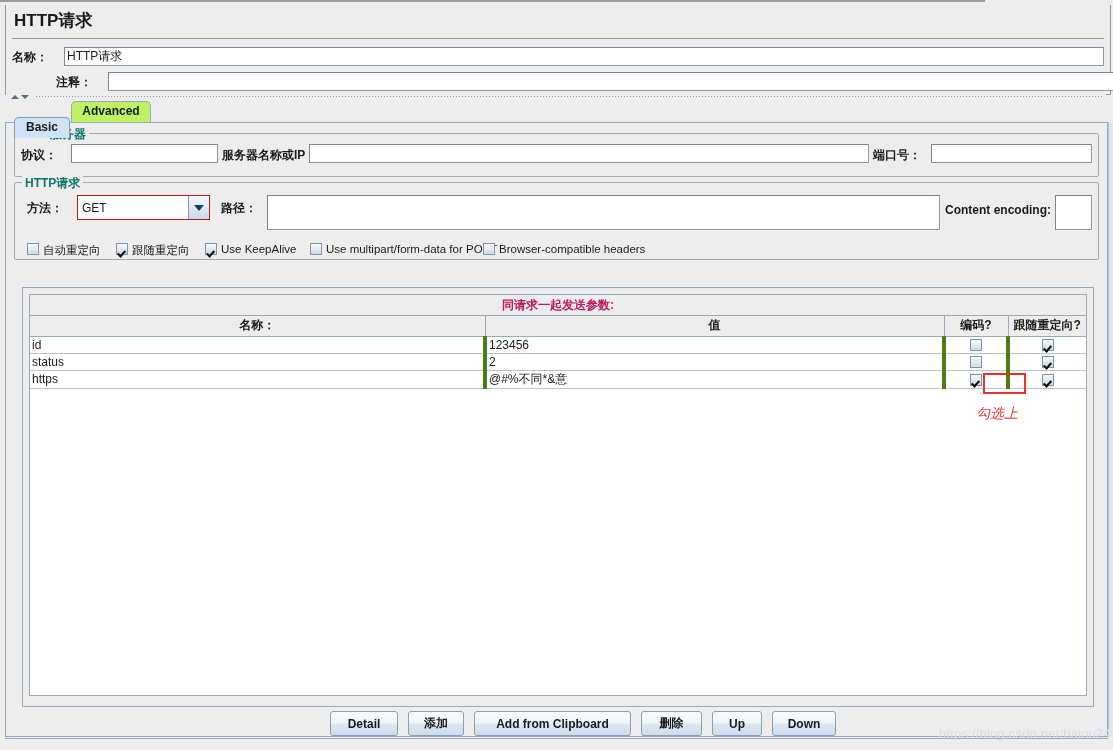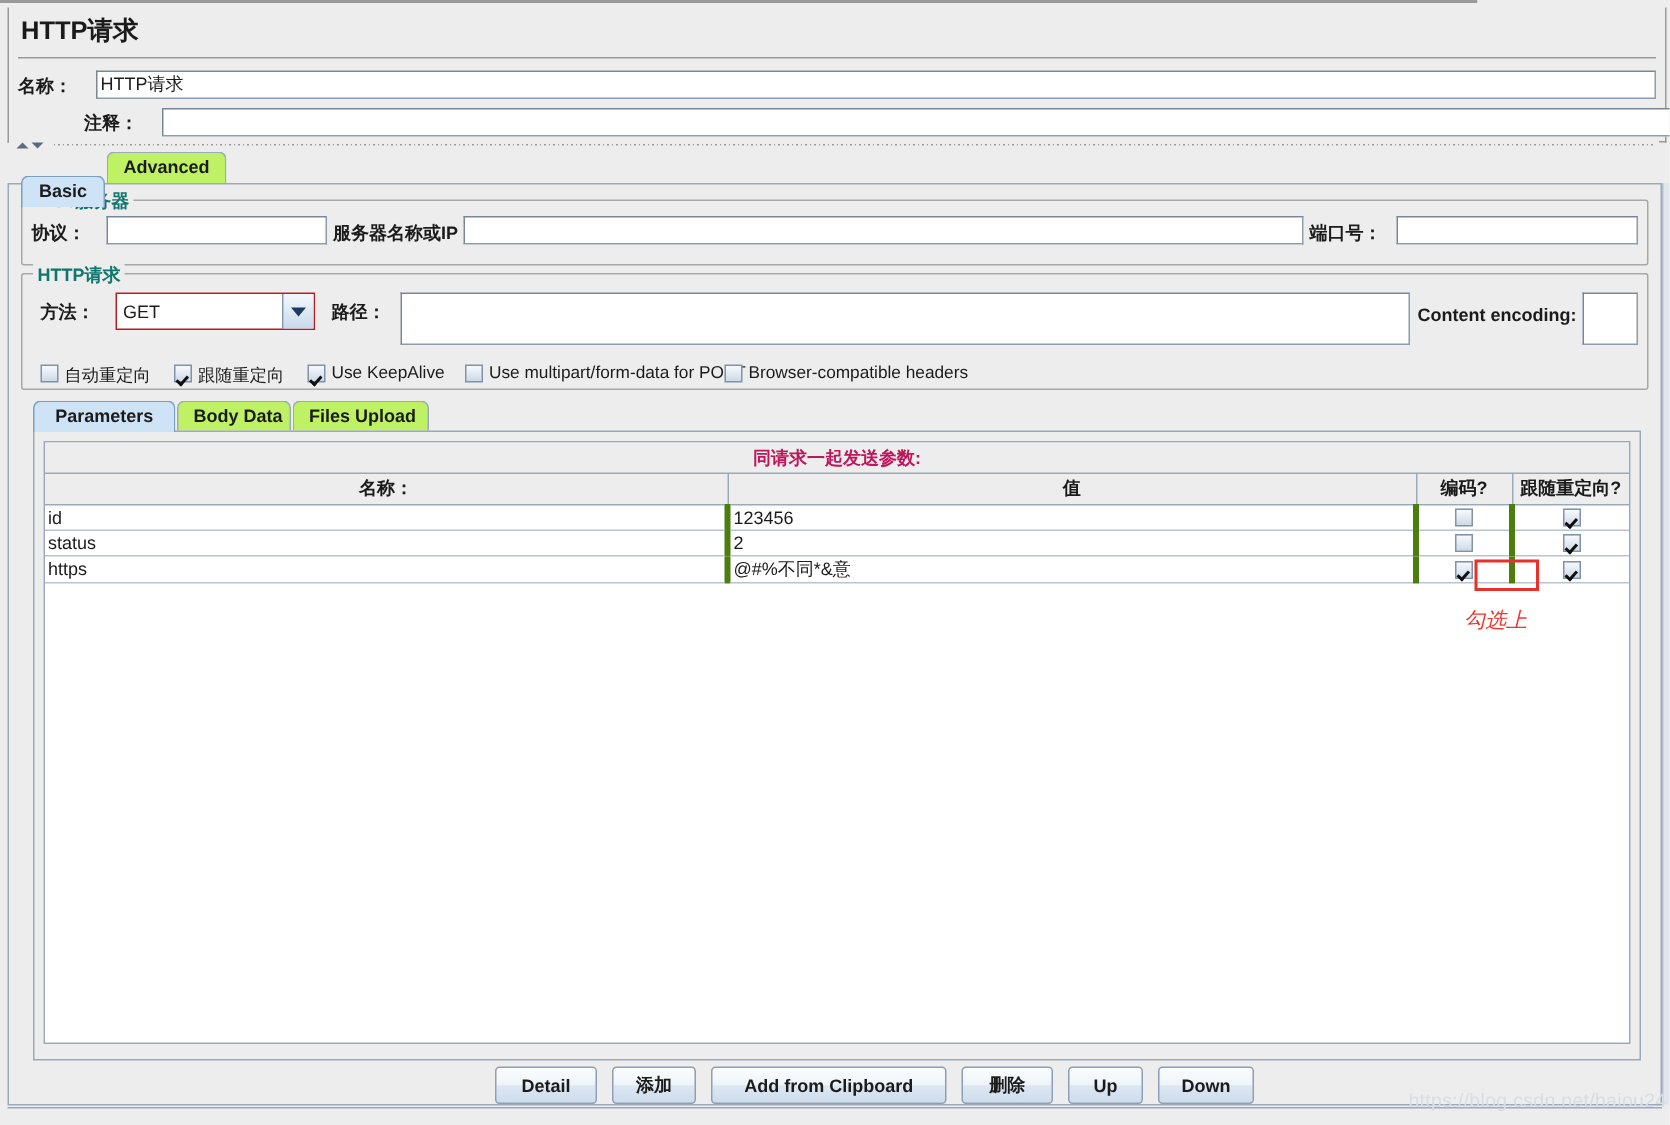--- a/index.html
+++ b/index.html
@@ -421,31 +421,20 @@
         <span class="cbx"></span>
         <span class="lbl">Use multipart/form-data for POST</span>
       </div>
 
       <div class="cbx-wrap" style="left:468px; top:60px;">
         <span class="cbx"></span>
         <span class="lbl">Browser-compatible headers</span>
       </div>
     </div>
 
-    <div class="tabstrip" style="left:16px; top:144px; width:600px; height:21px;">
-      <div class="tab selected" style="left:0; width:95px;">
-        <span>Parameters</span>
-      </div>
-      <div class="tab" style="left:96px; width:76px;">
-        <span>Body Data</span>
-      </div>
-      <div class="tab" style="left:173px; width:91px;">
-        <span>Files Upload</span>
-      </div>
-    </div>
 
     <div class="params-panel" style="left:16px; top:164px; width:1072px; height:420px;">
 
       <div class="tbl-outer" style="left:6px; top:6px; width:1058px; height:402px;">
         <div class="tbl-caption">同请求一起发送参数:</div>
 
         <table class="ptable">
           <colgroup>
             <col style="width:455px;">
             <col style="width:459px;">

